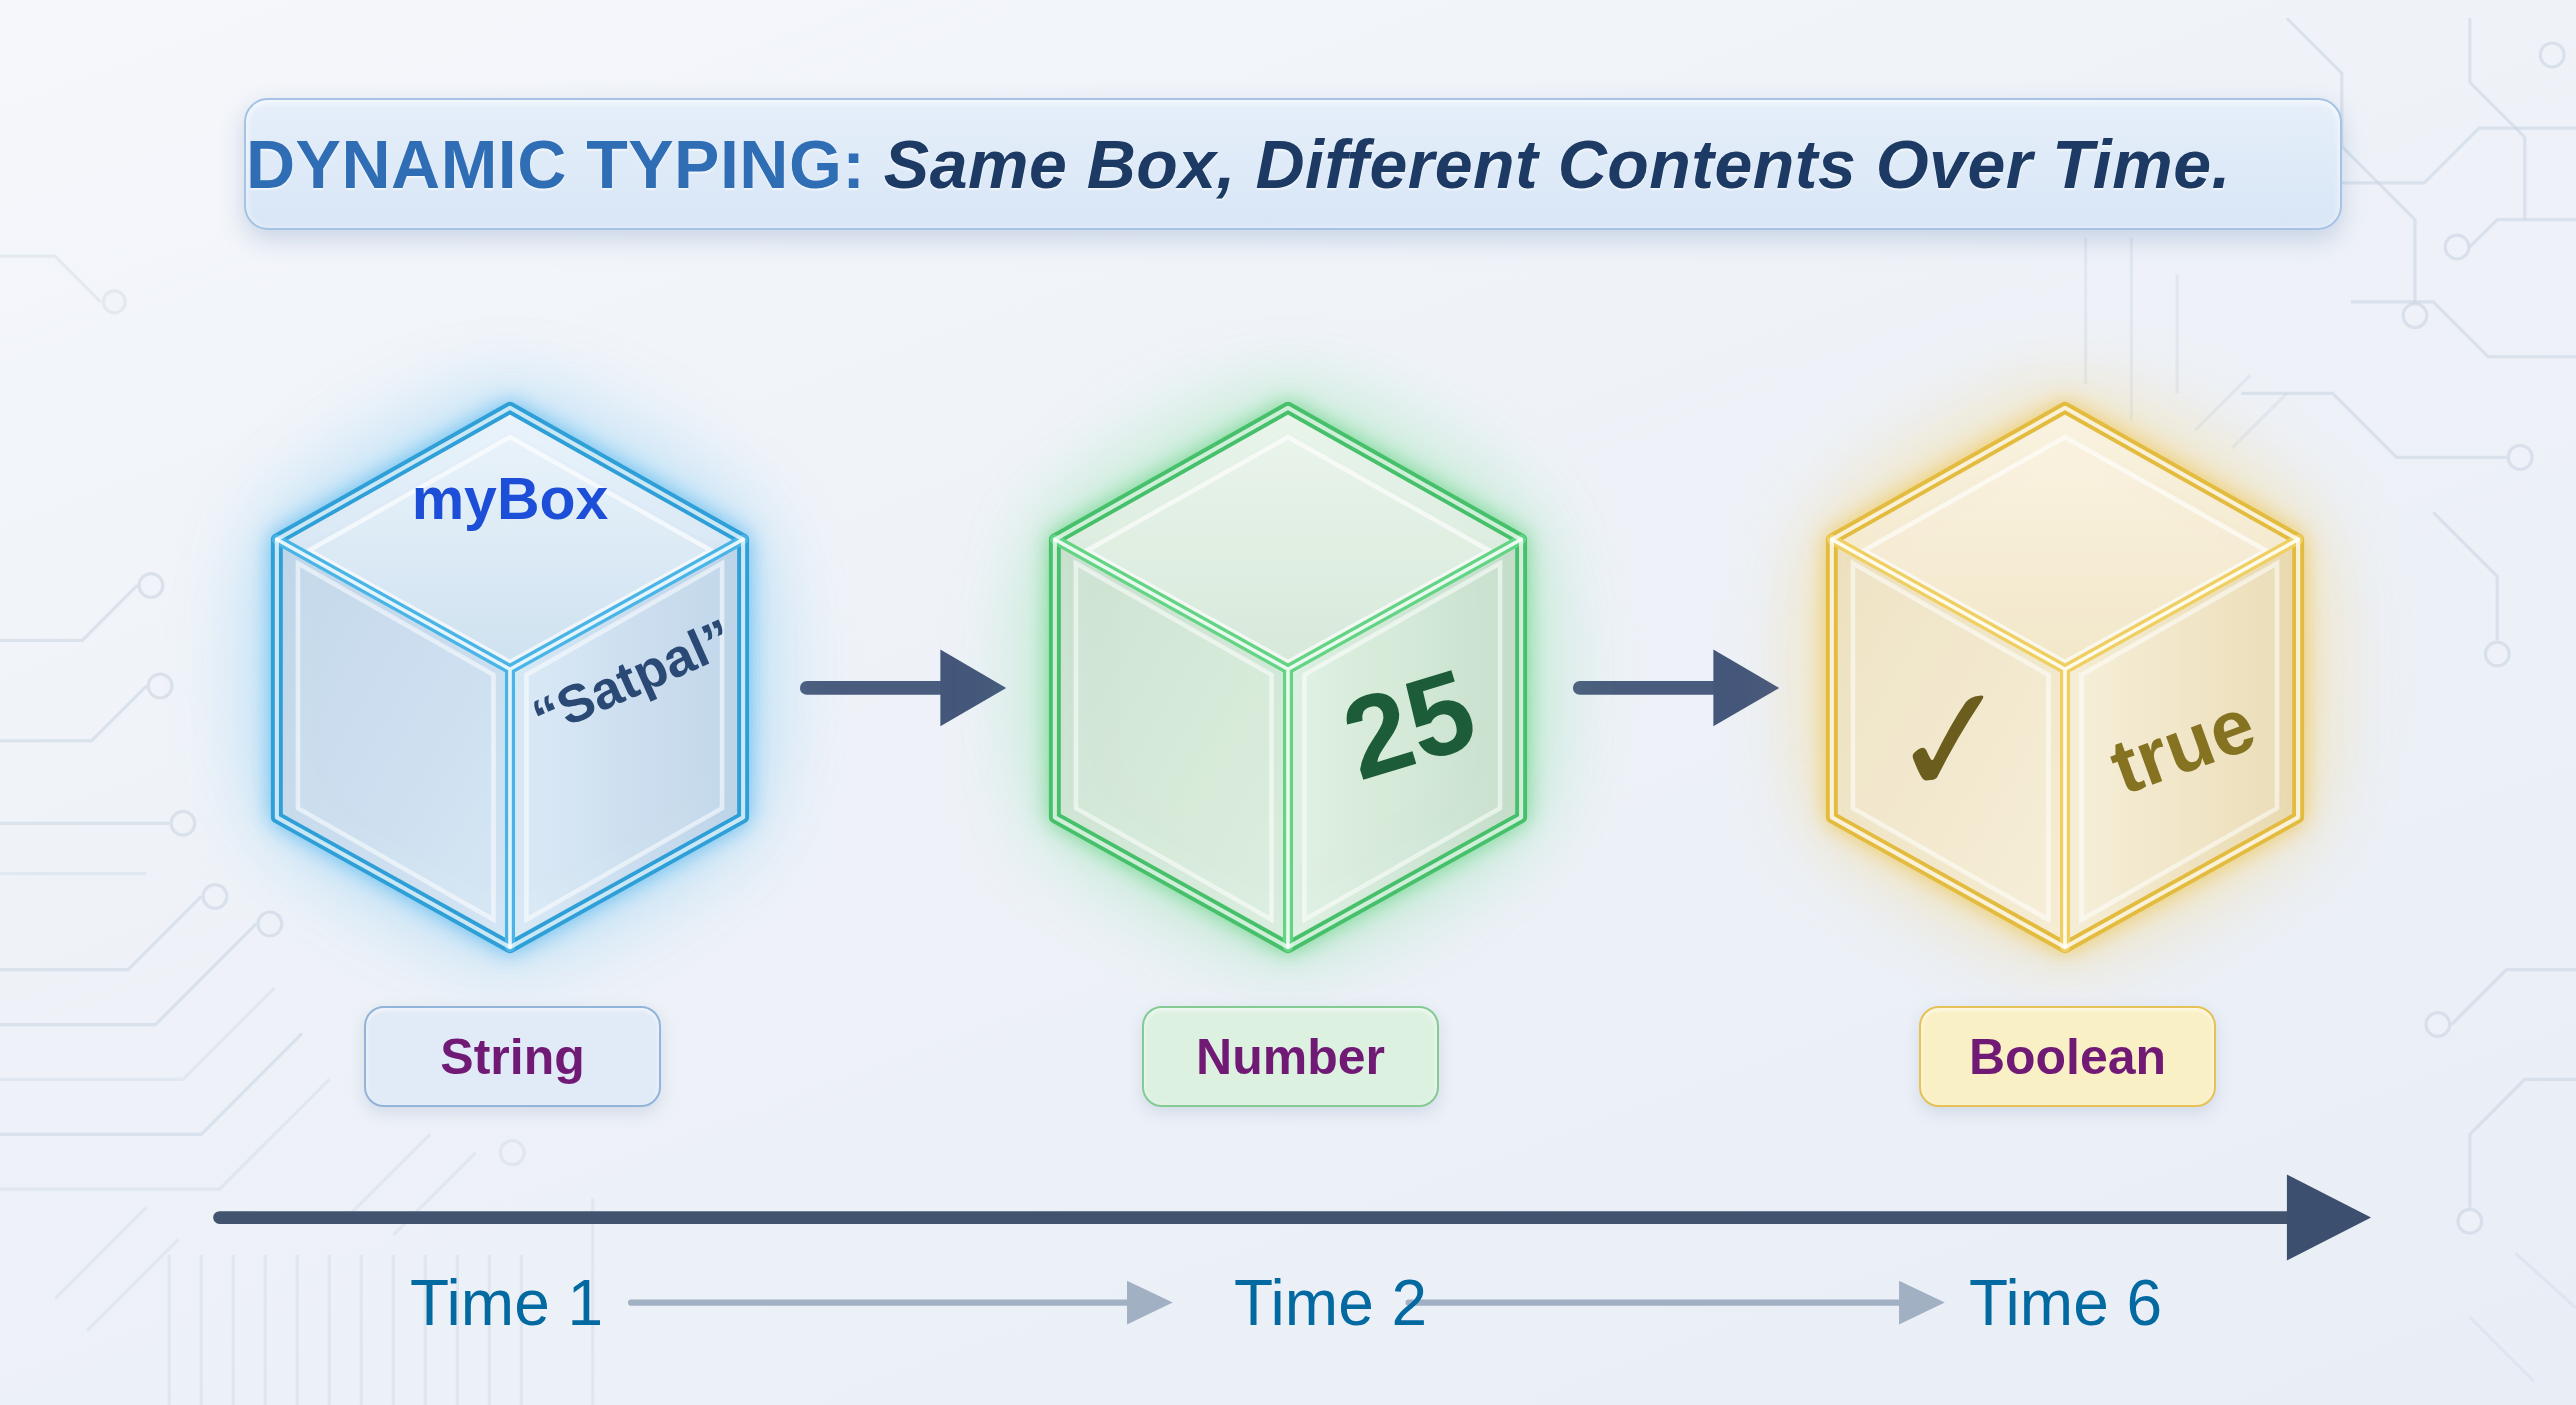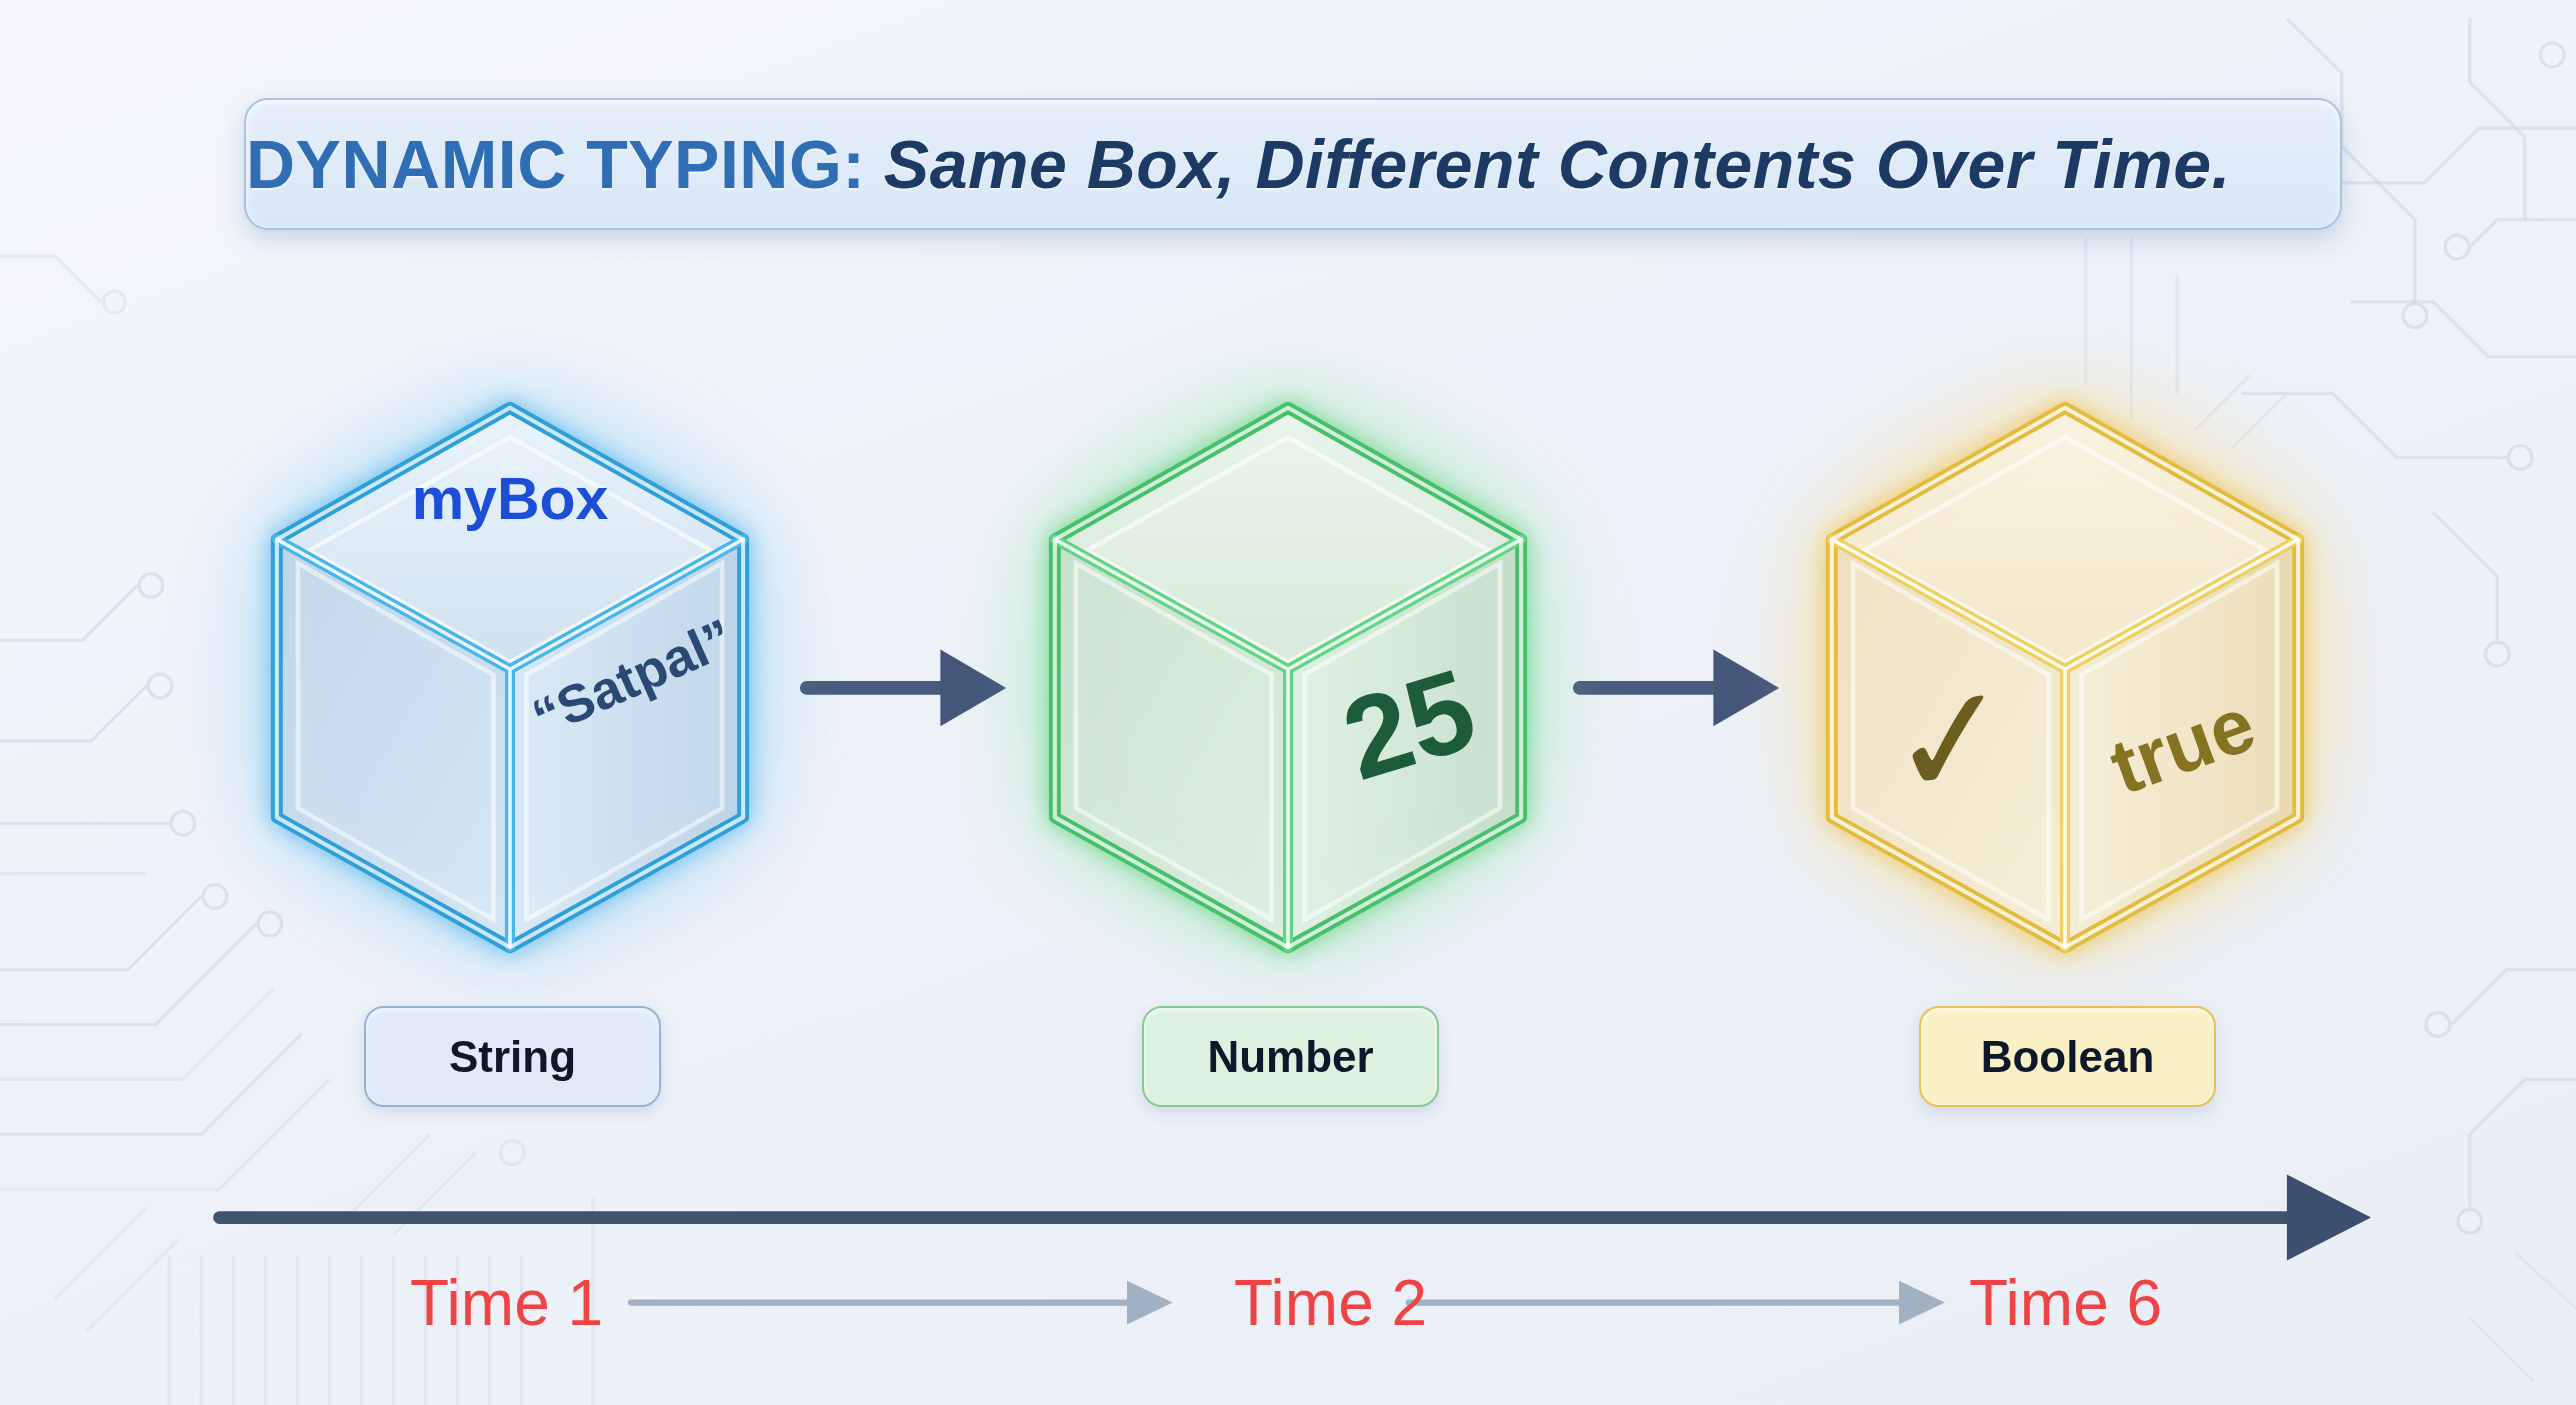--- a/index.html
+++ b/index.html
@@ -49,35 +49,35 @@
               transform:rotate(-17deg);}
   .val-bool{left:262px;top:317px;width:223px;font-size:77px;font-weight:600;color:#857322;
               transform:rotate(-20deg);}
   .check{left:64px;top:271px;width:156px;font-size:148px;font-weight:700;color:#6a5d1d;
               transform:rotate(-6deg);}
 
   
   .type-pill{
     position:absolute;top:1006px;width:293px;height:97px;border-radius:20px;
     display:flex;align-items:center;justify-content:center;
-    font-size:44px;font-weight:600;color:#0f172a;
+    font-size:50px;font-weight:600;color:#701a75;
     box-shadow:0 5.5px 14.6px rgba(120,140,175,.22), inset 0 1.8px 5.5px rgba(255,255,255,.7);
   }
   .pill-string {left:364px; background:#e1eaf7;border:2.7px solid #93b4d9;}
   .pill-number {left:1142px;background:#ddf1e1;border:2.7px solid #84cb93;}
   .pill-boolean{left:1919px;background:#faf0c6;border:2.7px solid #e6c156;}
 
   
   .arrows{position:absolute;inset:0;pointer-events:none;}
 
   
   .time-label{
     position:absolute;top:1266px;width:293px;height:73px;
     display:flex;align-items:center;justify-content:center;
-    font-size:64px;font-weight:500;color:#ef4444;
+    font-size:64px;font-weight:500;color:#0369a1;
   }
   .time-1{left:360px;}
   .time-2{left:1184px;}
   .time-3{left:1919px;}
 </style>
 </head>
 <body>
 
 <div id="canvas">
 

